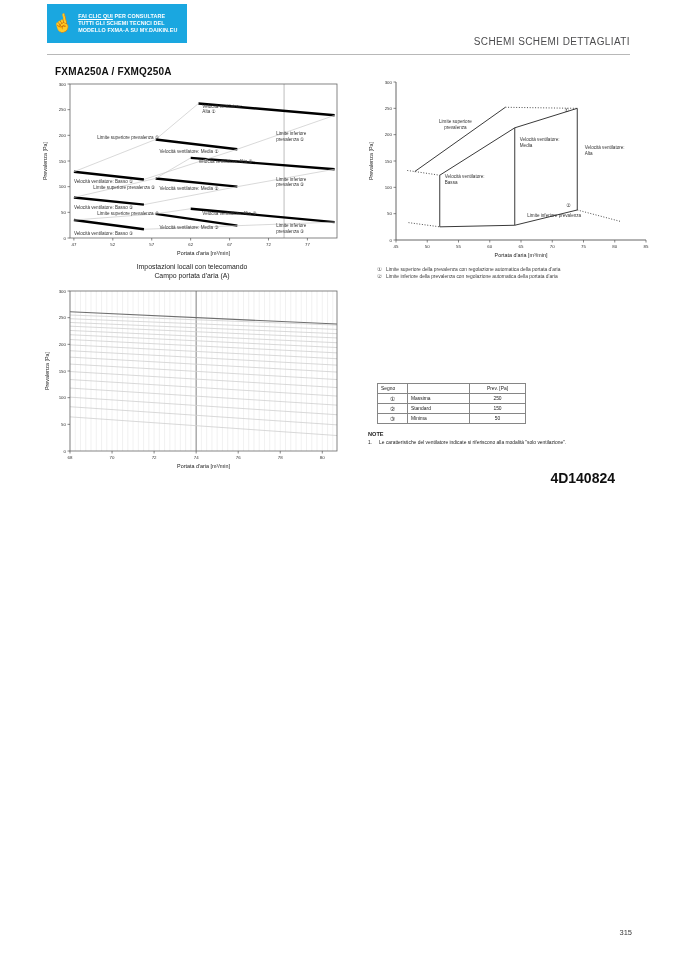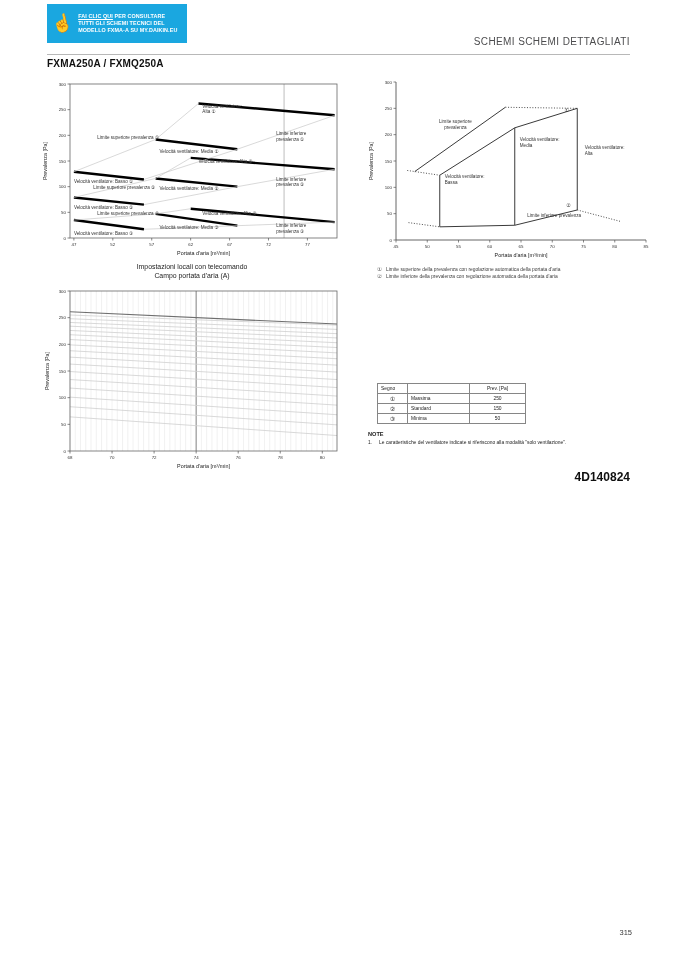--- a/index.html
+++ b/index.html
@@ -9,21 +9,21 @@
   .banner{position:absolute;left:47px;top:4px;width:140px;height:39px;
           background:#1aa7e0;display:flex;align-items:center;gap:5px;
           padding:0 5px;box-sizing:border-box;cursor:pointer;}
   .hand-icon{color:#fff;font-size:17px;line-height:1;transform:rotate(-12deg);}
   .banner-text{color:#fff;font-size:5.4px;line-height:7px;font-weight:bold;letter-spacing:.1px;}
   .banner-text .u{text-decoration:underline;}
   .banner-text div{white-space:nowrap;}
 
   .hdr-title{position:absolute;top:36px;right:47px;font-size:10px;color:#4c4c4e;letter-spacing:.4px;}
   .hdr-rule{position:absolute;left:47px;right:47px;top:54px;border-top:1px solid #b8b8b8;}
-  .model-title{position:absolute;left:47px;top:58px;margin:0;font-size:10px;font-weight:bold;color:#101010;letter-spacing:.2px;}
+  .model-title{position:absolute;left:47px;top:58px;margin:8px;font-size:10px;font-weight:bold;color:#101010;letter-spacing:.2px;}
 
   svg.chart{position:absolute;overflow:visible;}
   #c1{left:40px;top:78px;}
   #c2{left:352px;top:74px;}
   #c3{left:42px;top:287px;}
   svg text{font-family:"Liberation Sans",sans-serif;}
 
   .range-title{position:absolute;left:42px;top:263px;width:300px;text-align:center;
                font-size:6.9px;line-height:8.6px;color:#222;}
 
@@ -35,21 +35,21 @@
   .ptable{position:absolute;left:377px;top:383px;border-collapse:collapse;
           font-size:4.9px;color:#222;table-layout:fixed;}
   .ptable td{border:0.7px solid #868686;padding:1px 3px;height:7px;overflow:hidden;}
   .ptable .sym{text-align:center;font-size:5.8px;}
   .ptable .val{text-align:center;}
 
   .note-block{position:absolute;left:368px;top:431px;width:274px;color:#1c1c1c;}
   .note-h{font-size:5.6px;font-weight:bold;}
   .note-item{display:flex;gap:7px;font-size:4.9px;margin-top:3px;line-height:6.4px;}
 
-  .doc-code{position:absolute;right:47px;top:470px;font-size:12px;font-weight:bold;color:#101010;}
+  .doc-code{position:absolute;right:62px;top:470px;font-size:14px;font-weight:bold;color:#101010;}
   .page-num{position:absolute;right:45px;top:928px;font-size:7.5px;color:#3a3a3a;}
 </style>
 </head>
 <body>
 
 <div class="page">
 
   <div class="banner">
     <span class="hand-icon">☝</span>
     <div class="banner-text">

